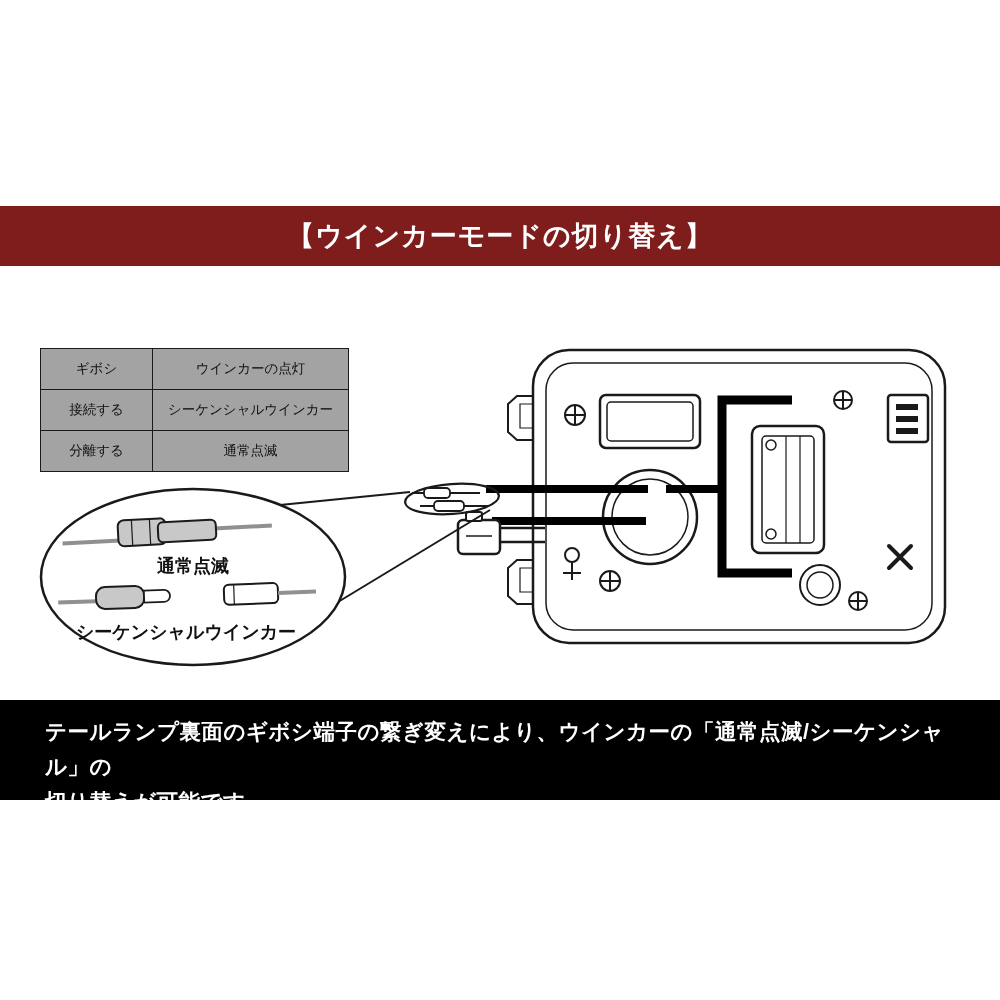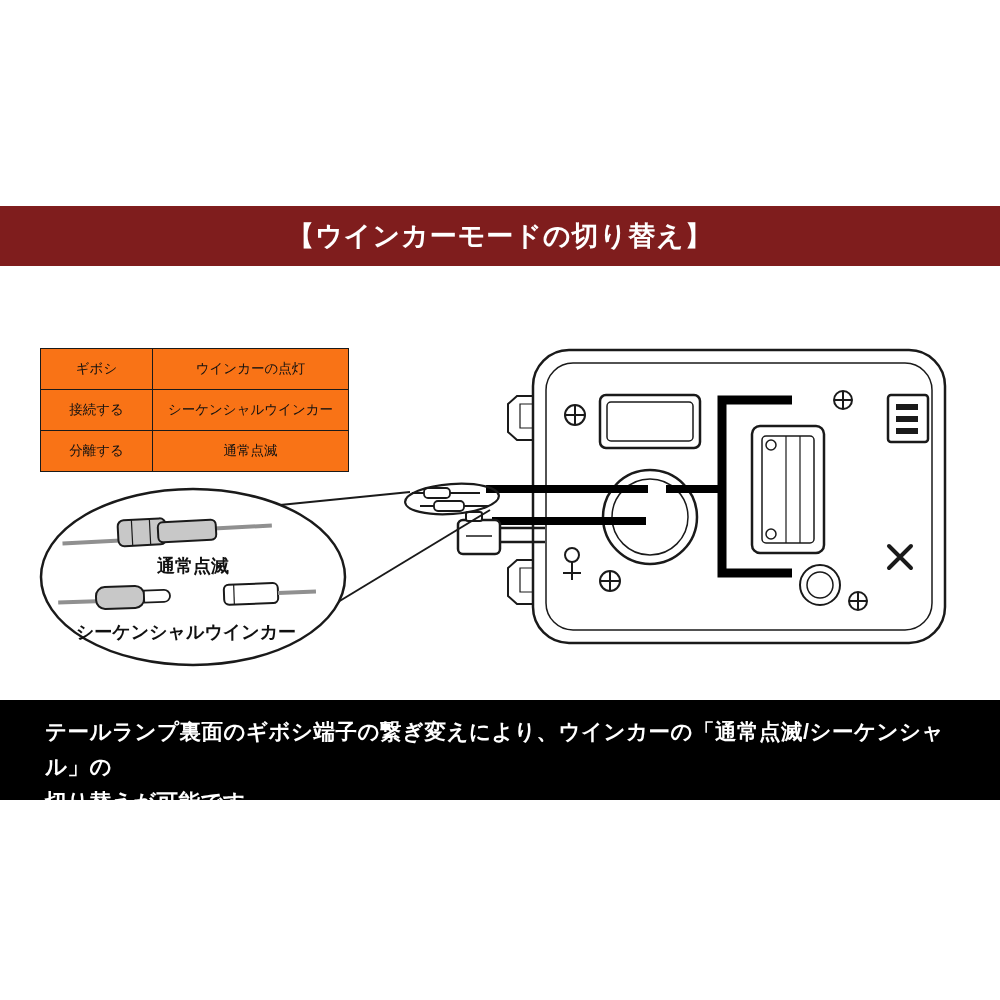--- a/index.html
+++ b/index.html
@@ -7,21 +7,21 @@
   .canvas { position:relative; width:1000px; height:1000px; background:#ffffff; overflow:hidden; }
 
   .header-bar {
     position:absolute; left:0; top:206px; width:1000px; height:60px;
     background:#7f1d1d; display:flex; align-items:center; justify-content:center;
   }
   .header-title { color:#ffffff; font-size:27px; font-weight:bold; letter-spacing:1px; }
 
   .mode-table {
     position:absolute; left:40px; top:348px;
-    border-collapse:collapse; background:#f97316;
+    border-collapse:collapse; background:#a3a3a3;
     border:1.5px solid #1a1a1a;
   }
   .mode-table td {
     border:1px solid #1a1a1a; height:41px;
     text-align:center; vertical-align:middle;
     font-size:13.5px; color:#111111; padding:0 6px;
   }
   .mode-table td.c1 { width:112px; }
   .mode-table td.c2 { width:196px; }
 

